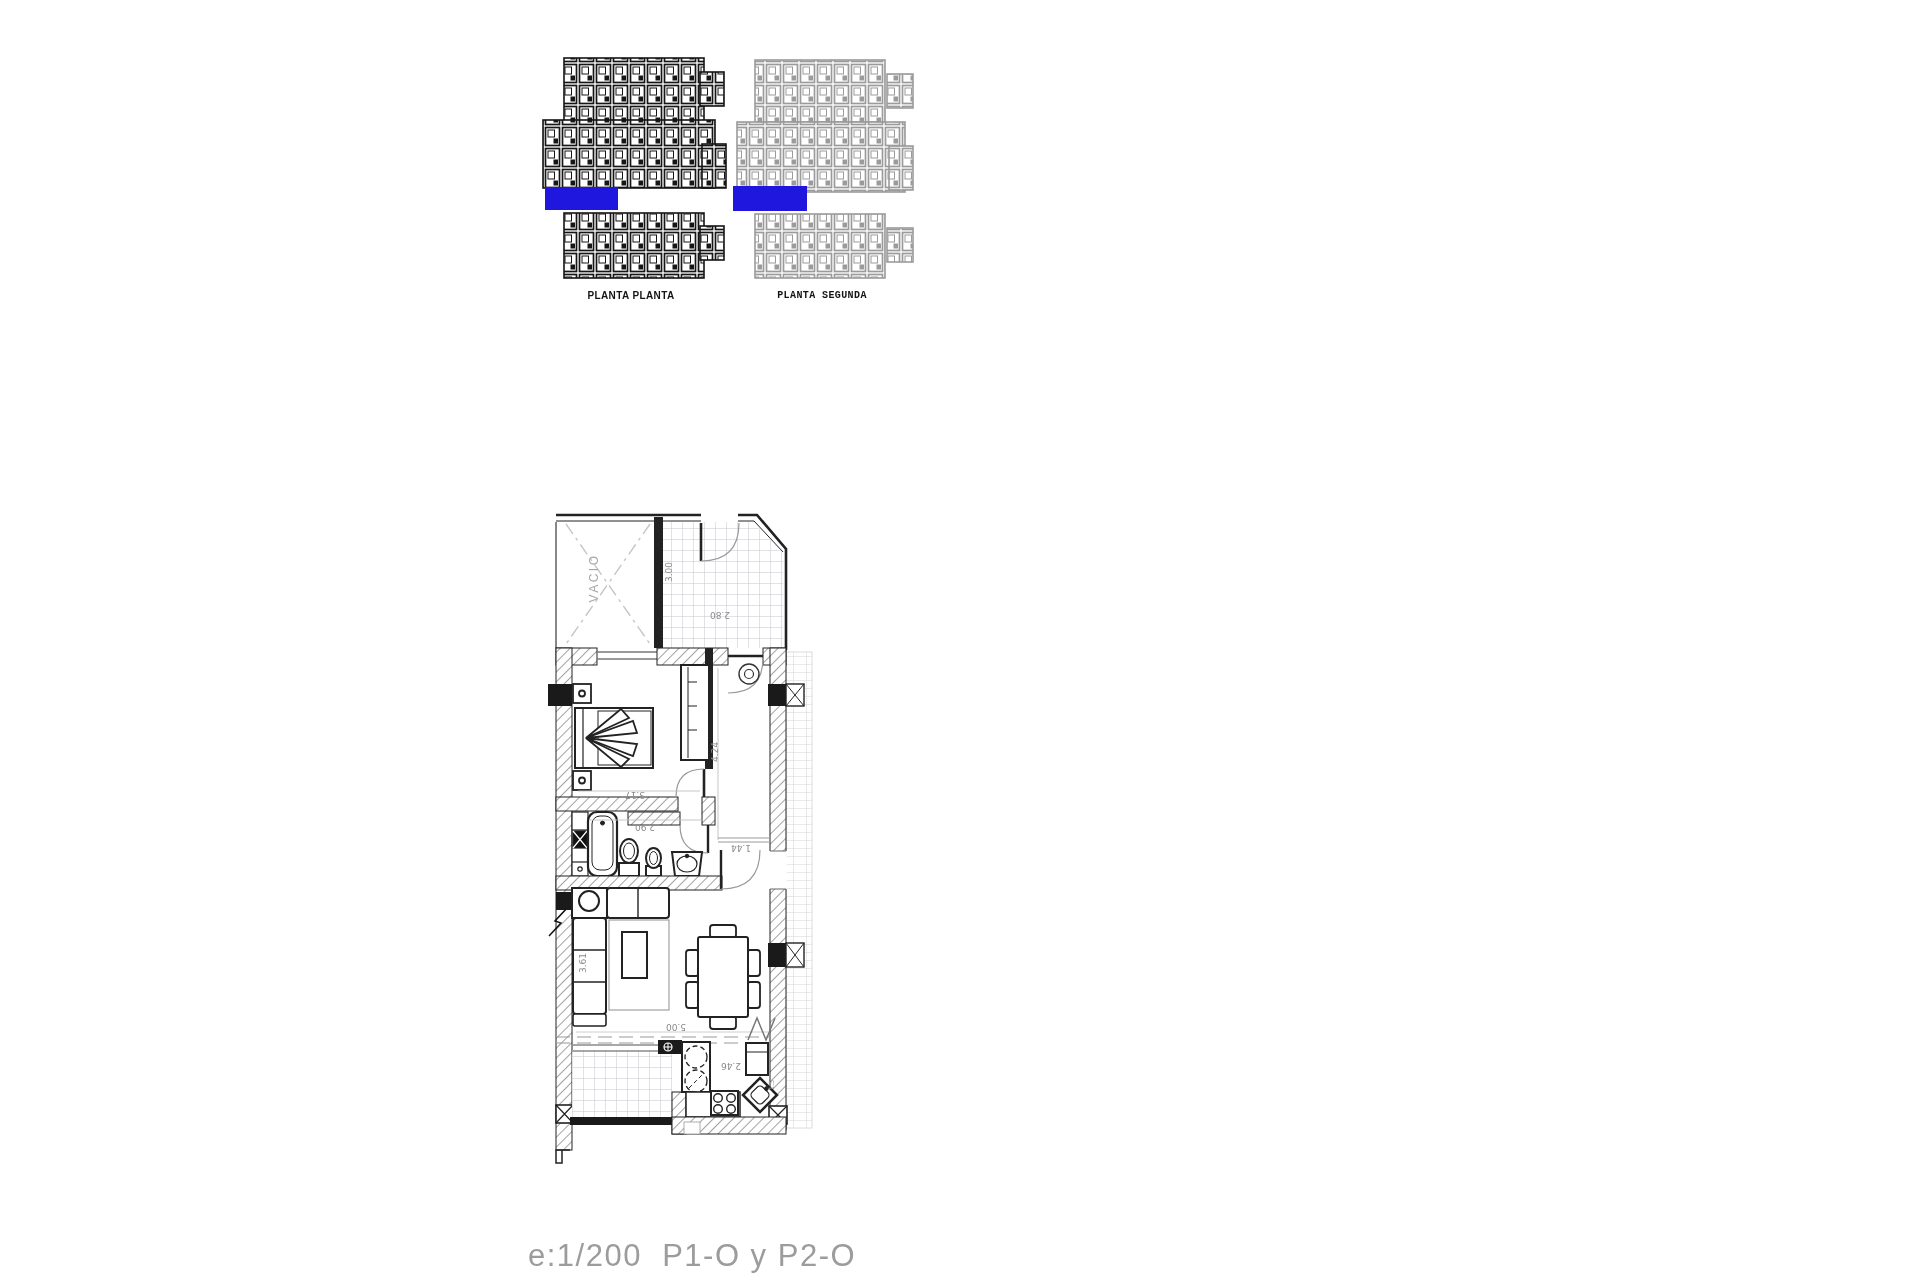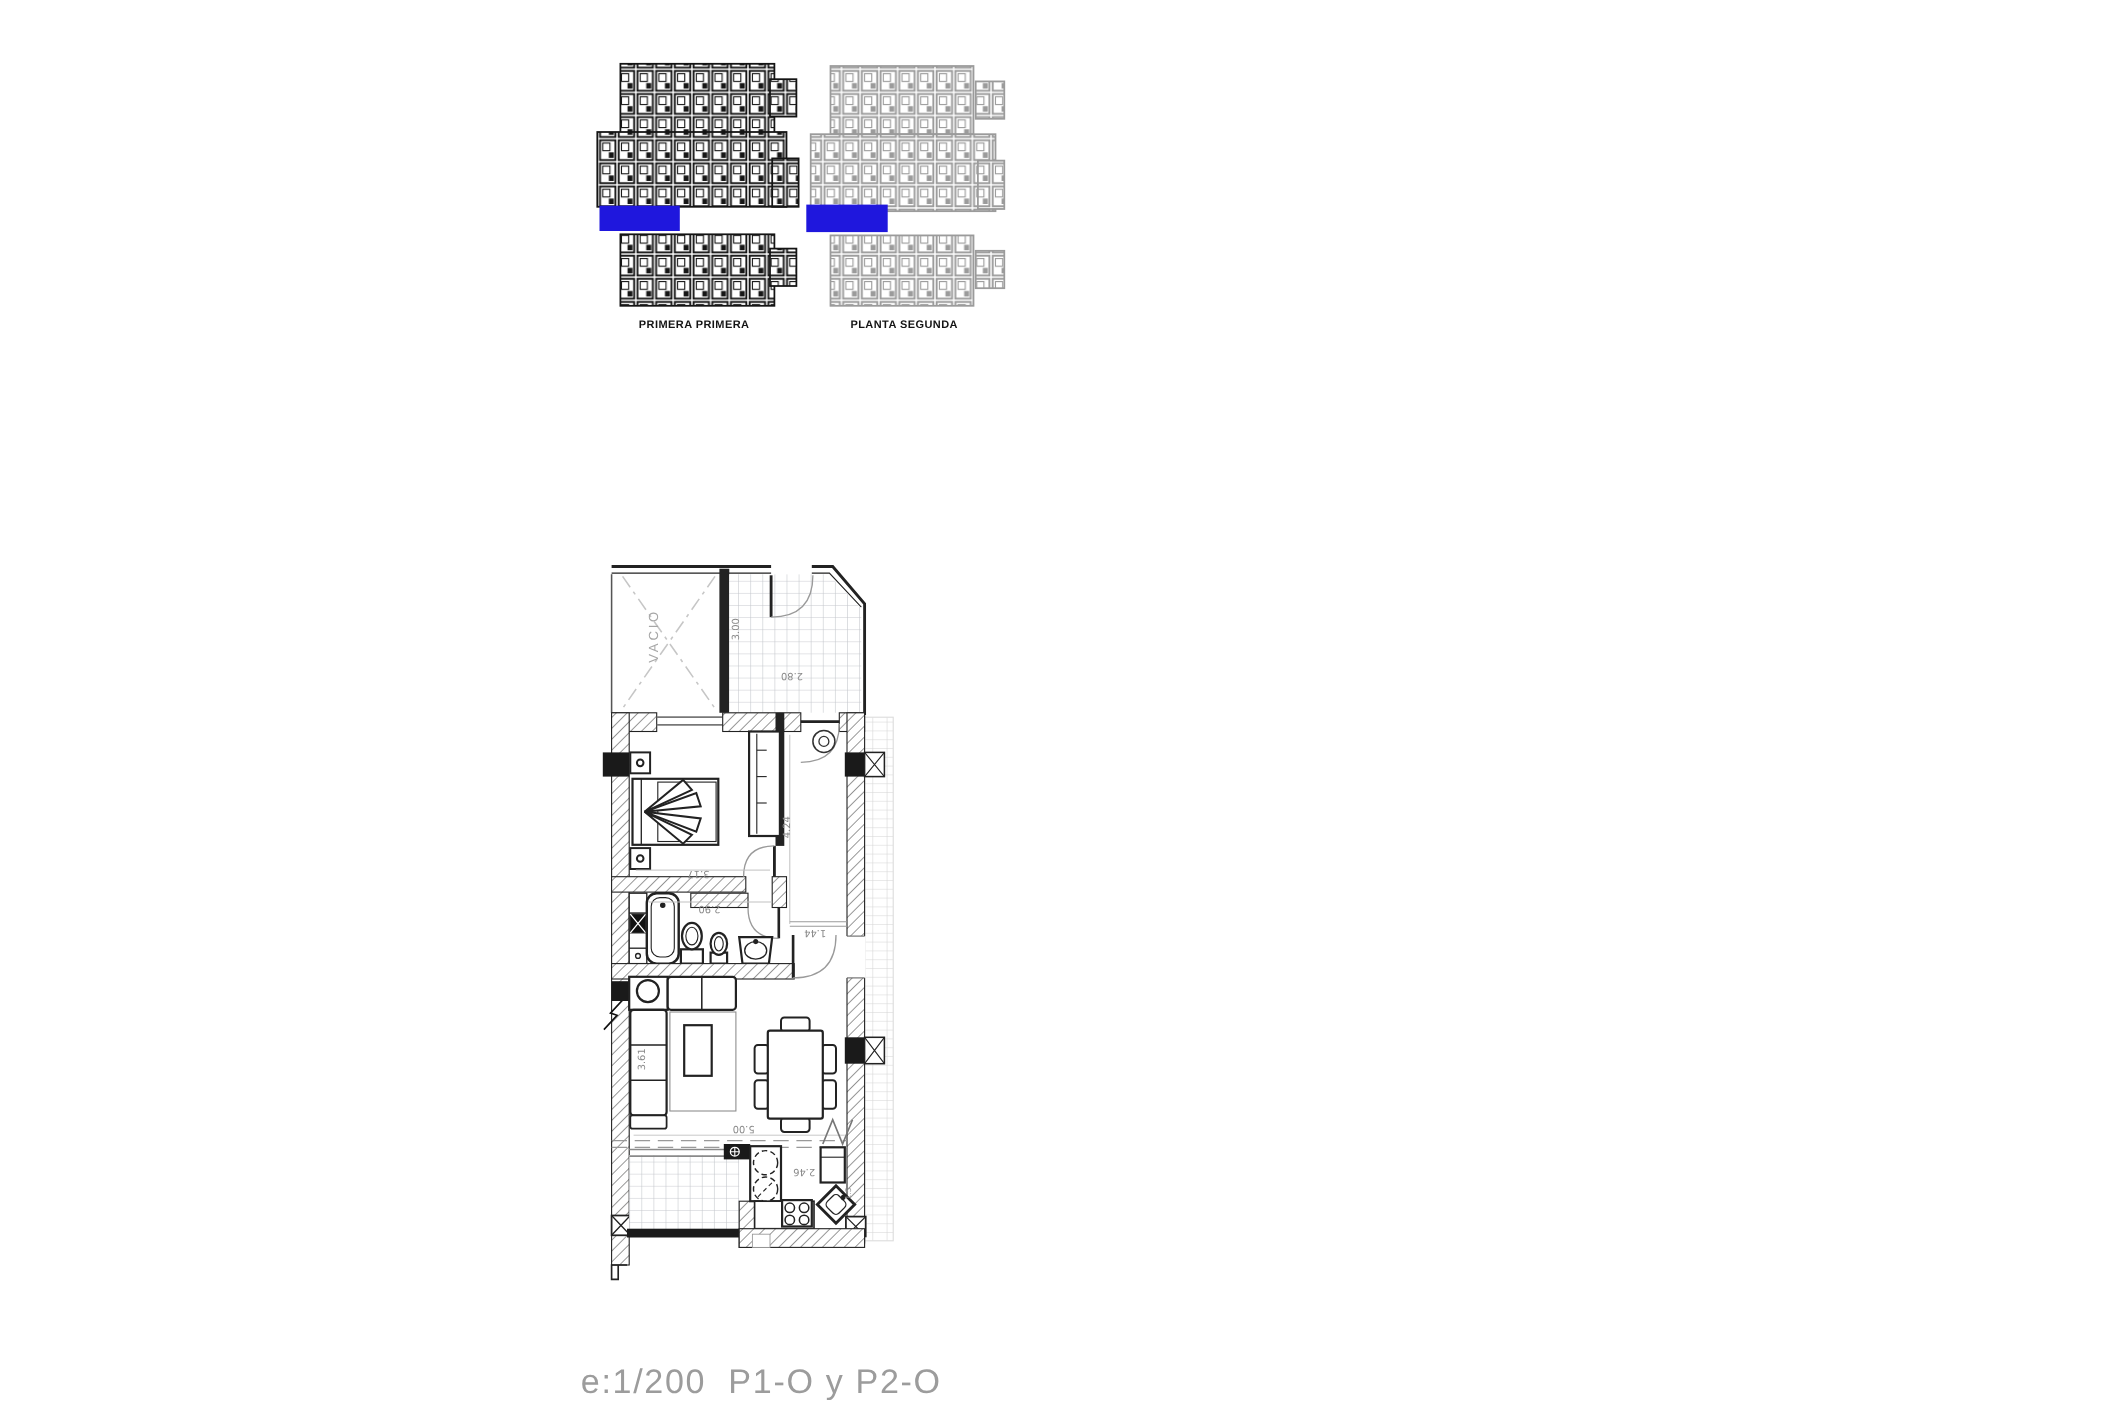--- a/index.html
+++ b/index.html
@@ -2,21 +2,21 @@
 <html><head>
 <meta charset="utf-8">
 <style>
   html,body{margin:0;padding:0;background:#fff;}
   body{width:1920px;height:1280px;position:relative;overflow:hidden;
        font-family:"Liberation Sans","DejaVu Sans",sans-serif;}
   .canvas-svg{position:absolute;left:0;top:0;}
   .plan-caption{position:absolute;font-size:10px;font-weight:700;color:#141414;
        letter-spacing:.4px;text-align:center;width:170px;}
   .caption-primera{left:546px;top:290px;}
-  .caption-segunda{left:737px;top:290px;}
+  .caption-segunda{left:737px;top:290px;font-family:Liberation Mono, monospace;}
   .scale-footer{position:absolute;left:528px;top:1238px;font-size:31px;
        color:#9c9c9c;letter-spacing:1.5px;white-space:pre;}
   text.dim{font-family:"DejaVu Sans",sans-serif;font-size:9px;fill:#8a8a8a;}
   text.dim-sm{font-family:"DejaVu Sans",sans-serif;font-size:7px;fill:#999;}
   text.vacio{font-family:"Liberation Sans",sans-serif;font-size:12px;fill:#a6a6a6;letter-spacing:2.5px;}
 </style>
 </head>
 <body>
 
 <svg class="canvas-svg" width="1920" height="1280" viewBox="0 0 1920 1280">
@@ -278,16 +278,16 @@
       <rect x="746" y="1043" width="22" height="32" stroke-width="2"></rect>
       <line x1="746" y1="1052" x2="768" y2="1052" stroke-width="1"></line>
     </g>
     <text class="dim" x="731" y="1069" text-anchor="middle" transform="rotate(180 731 1066)">2.46</text>
     <text class="dim-sm" x="771" y="1088" text-anchor="middle" transform="rotate(-90 771 1085)">1.5</text>
     <rect x="672" y="1117" width="114" height="17" fill="url(#hatch)" stroke="#222" stroke-width="1"></rect>
     <rect x="684" y="1122" width="16" height="12" fill="#ffffff" stroke="#999" stroke-width="0.8"></rect>
   </g>
 </svg>
 
-<div class="plan-caption caption-primera">PRIMERA PRIMERA</div>
+<div class="plan-caption caption-primera">PLANTA PLANTA</div>
 <div class="plan-caption caption-segunda">PLANTA SEGUNDA</div>
 
 <div class="scale-footer">e:1/200  P1-O y P2-O</div>
 
 </body></html>

